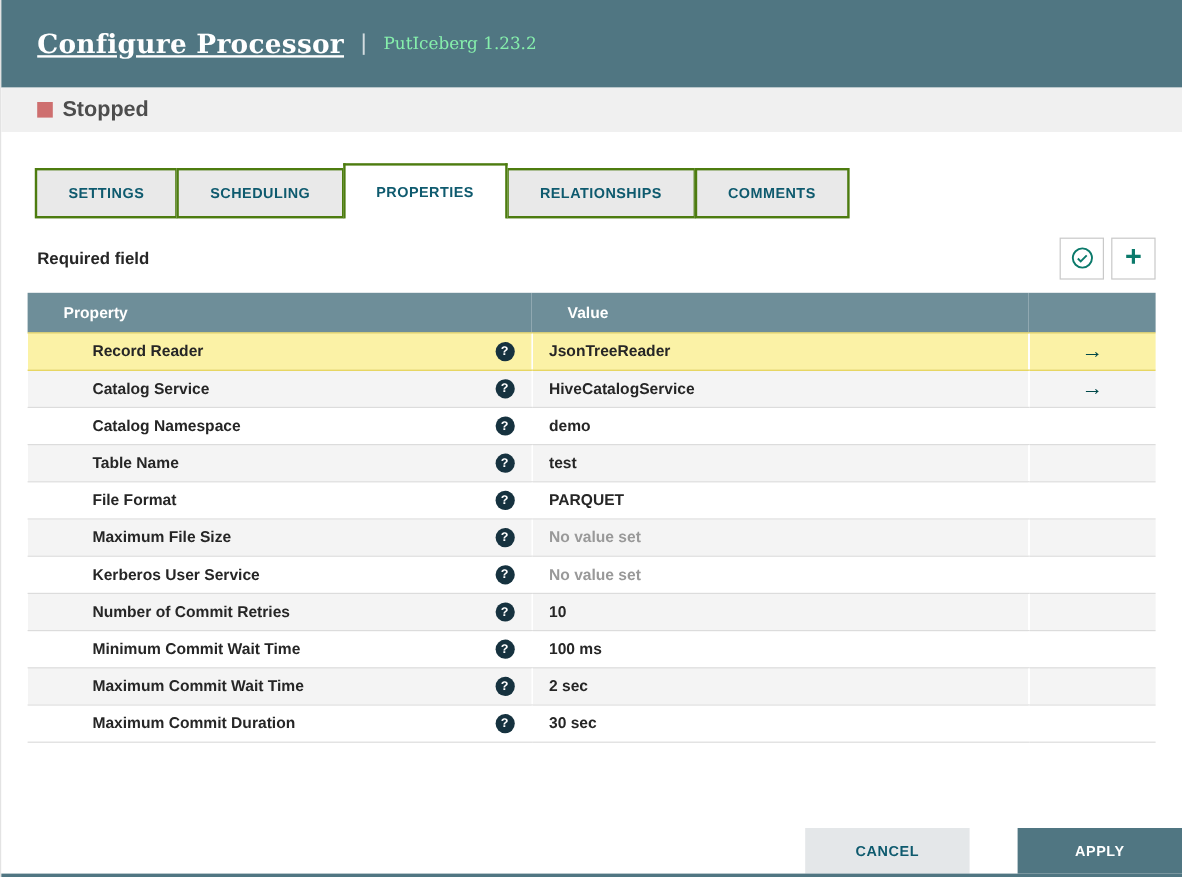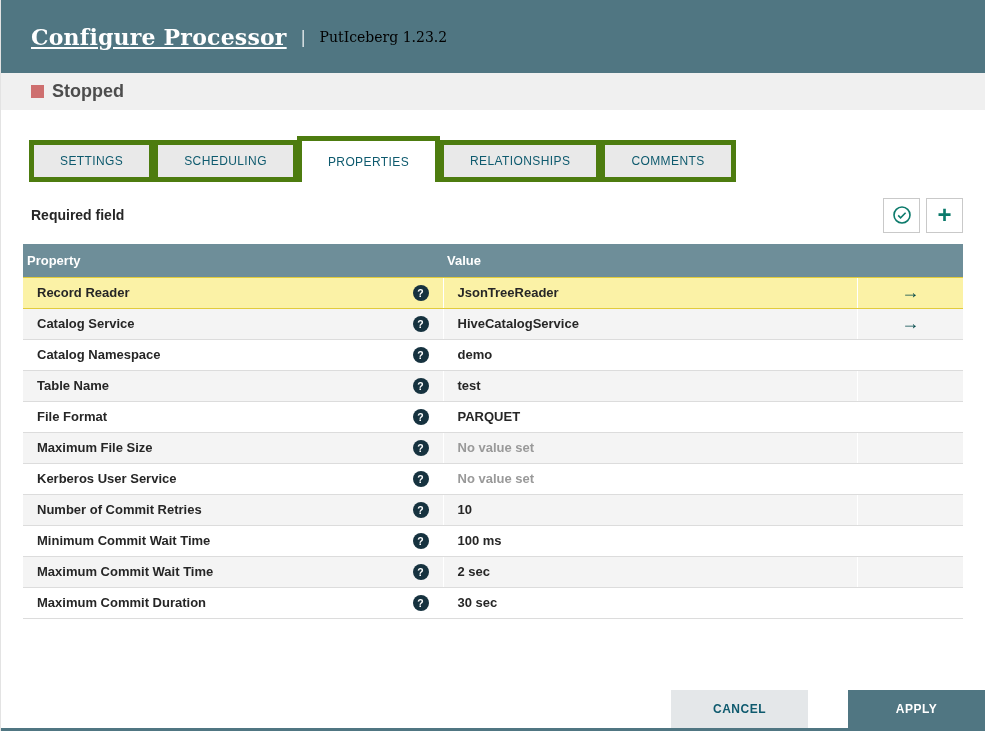--- a/index.html
+++ b/index.html
@@ -20,43 +20,43 @@
     background: var(--header-bg, #507682);
     display: flex; align-items: center;
     padding: 0 30px;
     color: #fff;
   }
   .dialog-title {
     font-family: "DejaVu Serif", serif;
     font-size: 22px; font-weight: bold; letter-spacing: .2px; text-decoration: underline;
   }
   .title-sep { margin: 0 14px; font-size: 19px; color: rgba(255,255,255,.75); font-weight: normal; }
-  .dialog-subtitle { font-family: "DejaVu Serif", serif; font-size: 14px; color: #000000; }
+  .dialog-subtitle { font-family: "DejaVu Serif", serif; font-size: 14px; color: #86efac; }
 
   
   .status-bar {
     height: 37px;
     background: var(--status-bar-bg, #F0F0F0);
     display: flex; align-items: center; gap: 8px;
     padding: 0 30px;
   }
   .stopped-square { width: 13px; height: 13px; background: var(--stopped-red, #CE6F6F); display: inline-block; }
   .status-label { font-size: 18px; font-weight: bold; color: #4d4d4d; }
 
   
   .content { padding: 0 22px; }
 
   .tab-bar { display: flex; align-items: flex-end; margin-top: 26px; padding-left: 6px; height: 46px; }
   .tab {
     height: 42px; min-width: 118px; padding: 0 26px;
     background: #E9E9E9;
-    border: 5px solid #4d7c0f;
+    border: 2px solid #4d7c0f;
     margin-right: -1px;
     display: flex; align-items: center; justify-content: center;
-    font-size: 12px; font-weight: normal; letter-spacing: .4px;
+    font-size: 12px; font-weight: bold; letter-spacing: .4px;
     color: var(--accent-teal, #0E5A6E);
     cursor: pointer;
   }
   .tab.active {
     height: 46px; background: #fff; border-bottom: none;
     position: relative; z-index: 2;
   }
 
   .toolbar { display: flex; align-items: center; margin-top: 14px; height: 38px; }
   .required-field-label { font-size: 14px; font-weight: bold; color: #262626; padding-left: 8px; }
@@ -68,34 +68,34 @@
     color: var(--icon-teal, #0B7A6B);
     cursor: pointer; margin-left: 6px;
   }
   .icon-button .plus { font-size: 24px; font-weight: bold; line-height: 1; }
 
   
   .props-table { width: 100%; border-collapse: collapse; margin-top: 10px; table-layout: fixed; }
   .props-table thead th {
     background: var(--table-header-bg, #6E8E99);
     color: #fff; font-size: 13px; font-weight: bold;
-    text-align: left; height: 33px; padding: 0 4px;
+    text-align: left; height: 33px; padding: 0 30px;
   }
   .props-table td {
     height: 31px; font-size: 13px; color: #262626;
     border-bottom: 1px solid #DCDCDC;
     padding: 0 14px; overflow: hidden; white-space: nowrap;
   }
   .props-table tbody tr:nth-child(even) { background: var(--row-alt-bg, #F4F4F4); }
   .props-table tbody tr.highlight { background: var(--highlight-bg, #FBF2A6); }
   .props-table tbody tr.highlight td {
     border-top: 1px solid var(--highlight-border, #E2CC3C);
     border-bottom: 1px solid var(--highlight-border, #E2CC3C);
   }
-  .prop-inner { display: flex; align-items: center; justify-content: space-between; height: 14px; }
+  .prop-inner { display: flex; align-items: center; justify-content: space-between; height: 14px; margin-left: 40px; }
   .prop-name, .prop-value { font-weight: bold; }
   tr.optional .prop-name, tr.optional .prop-value { font-weight: bold; }
   .prop-value.no-value { color: var(--no-value-gray, #999999); font-weight: normal; }
   .value-cell, .arrow-cell { border-left: 1px solid rgba(255,255,255,.9); }
   .arrow-cell { text-align: center; }
   .arrow { color: var(--dark-teal, #004849); font-size: 18px; font-weight: bold; cursor: pointer; }
   .help-icon {
     width: 16px; height: 16px; border-radius: 50%;
     background: #16323F; color: #fff;
     font-size: 10.5px; font-weight: bold;

